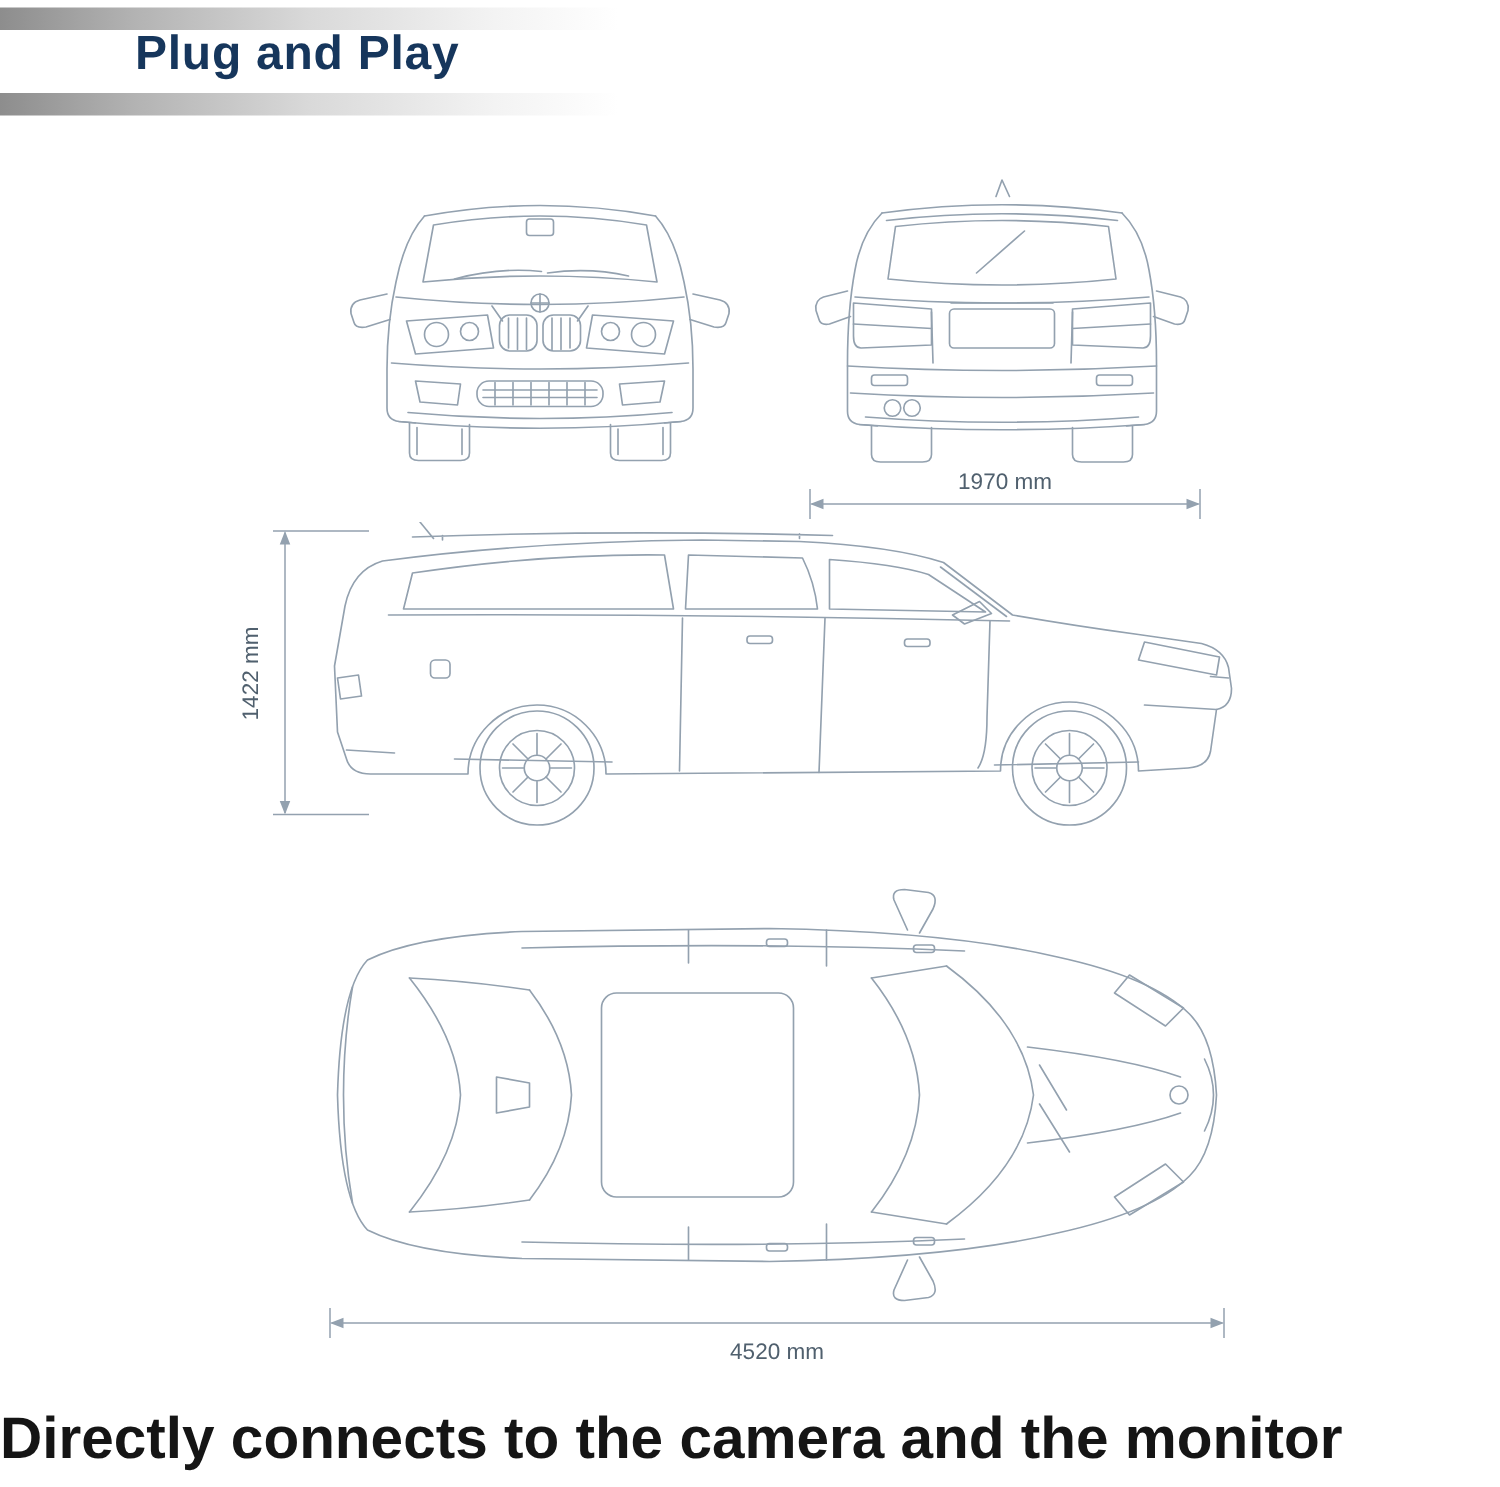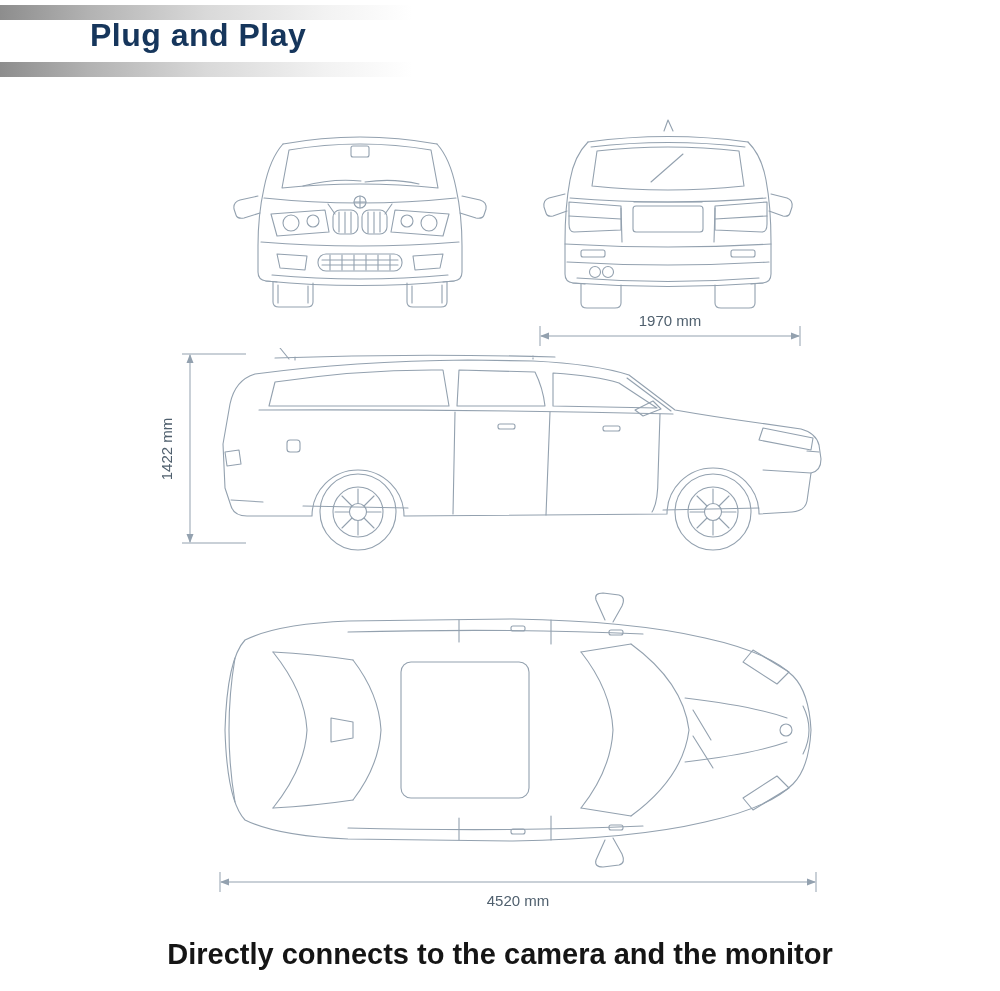--- a/index.html
+++ b/index.html
@@ -14,22 +14,22 @@
   .title { position:absolute; left:90px; top:17px; font-size:32px; font-weight:bold;
     color:#16365c; letter-spacing:.5px; white-space:nowrap; }
 
   .view { position:absolute; }
   .lineart * { fill:none; stroke:#93a1af; stroke-width:1.1; stroke-linecap:round; stroke-linejoin:round; }
 
   svg.dim line { stroke:#93a1af; stroke-width:1; }
   svg.dim polygon { fill:#93a1af; stroke:none; }
   svg.dim text { fill:#50606e; font-size:15px; font-family:"Liberation Sans", sans-serif; }
 
-  .footer { position:absolute; left:0; top:938px; width:1000px; text-align:center;
-    font-size:29px; font-weight:bold; color:#151515; white-space:nowrap; }
+  .footer { position:absolute; left:0; top:938px; width:845px; text-align:center;
+    font-size:39px; font-weight:bold; color:#151515; white-space:nowrap; }
 </style>
 </head>
 <body>
 
 <div class="page">
 
   <div class="strip strip-top"></div>
   <div class="title">Plug and Play</div>
   <div class="strip strip-bottom"></div>
 

